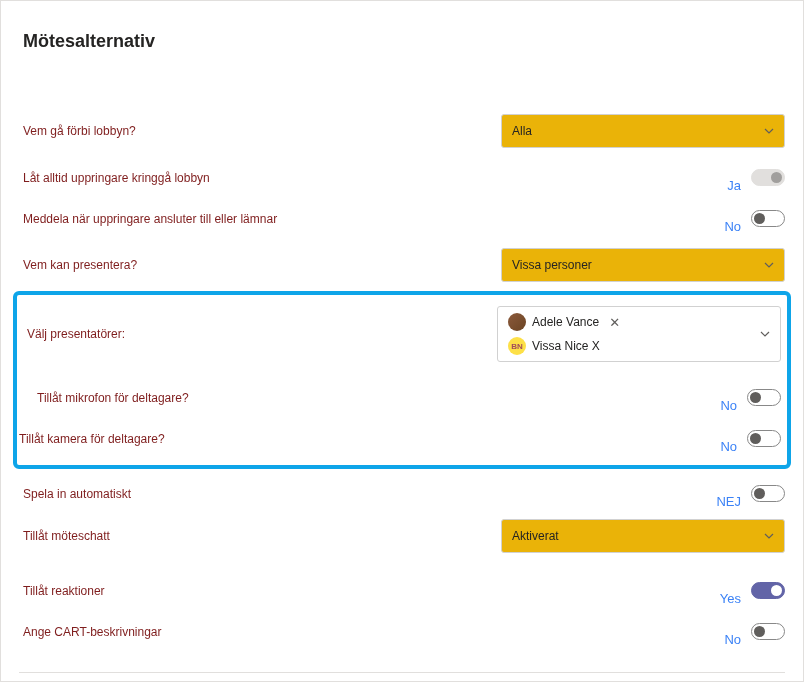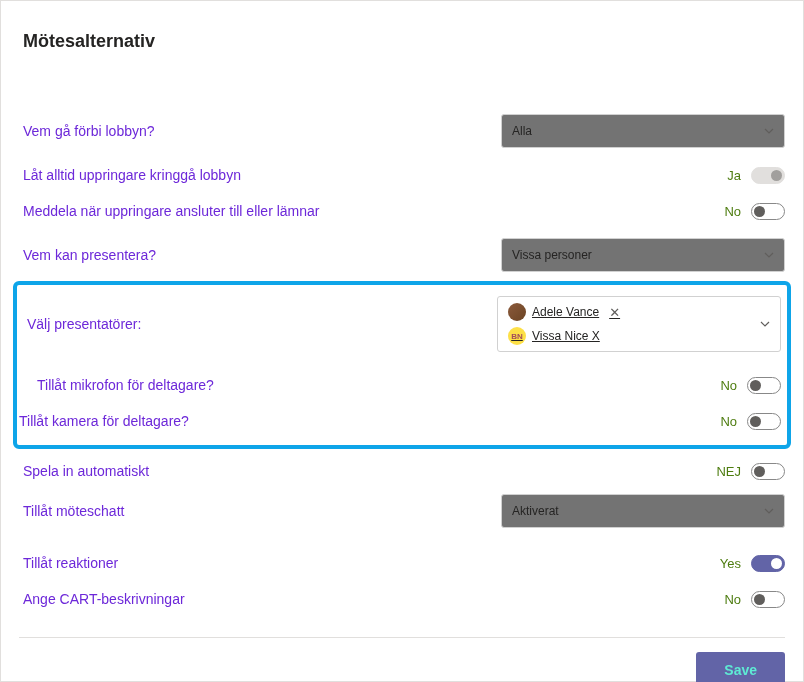--- a/index.html
+++ b/index.html
@@ -31,36 +31,36 @@
       padding-left: 4px;
     }
     .option-row {
       display: flex;
       align-items: center;
       justify-content: space-between;
       min-height: 36px;
       padding: 5px 0 5px 4px;
     }
     .option-label {
-      font-size: 14px;
-      color: #6d28d9;
+      font-size: 12px;
+      color: #7f1d1d;
       flex: 0 0 auto;
     }
     .option-control {
       flex: 0 0 auto;
       display: flex;
       align-items: center;
       gap: 8px;
     }
     .select-control {
       width: 284px;
       height: 34px;
       border: 1px solid #d1d1d1;
       border-radius: 3px;
-      background: #737373;
+      background: #eab308;
       display: flex;
       align-items: center;
       justify-content: space-between;
       padding: 0 10px;
       font-size: 12px;
       cursor: pointer;
     }
     .chevron-down {
       width: 10px;
       height: 10px;
@@ -72,21 +72,22 @@
       width: 10px;
       height: 6px;
     }
     .toggle-wrap {
       display: flex;
       align-items: center;
       gap: 10px;
     }
     .toggle-label {
       font-size: 13px;
-      color: #4d7c0f;
+      color: #3b82f6;
+      margin-top: 16px;
     }
     .toggle {
       width: 34px;
       height: 17px;
       border-radius: 10px;
       position: relative;
       cursor: pointer;
       display: flex;
       align-items: center;
     }
@@ -137,21 +138,20 @@
       width: 284px;
       min-height: 56px;
       border: 1px solid #d1d1d1;
       border-radius: 3px;
       background: #fff;
       display: flex;
       align-items: flex-start;
       justify-content: space-between;
       padding: 6px 10px;
       position: relative;
-      text-decoration: underline;
     }
     .presenter-list {
       display: flex;
       flex-direction: column;
       gap: 6px;
     }
     .presenter-item {
       display: flex;
       align-items: center;
       gap: 6px;

